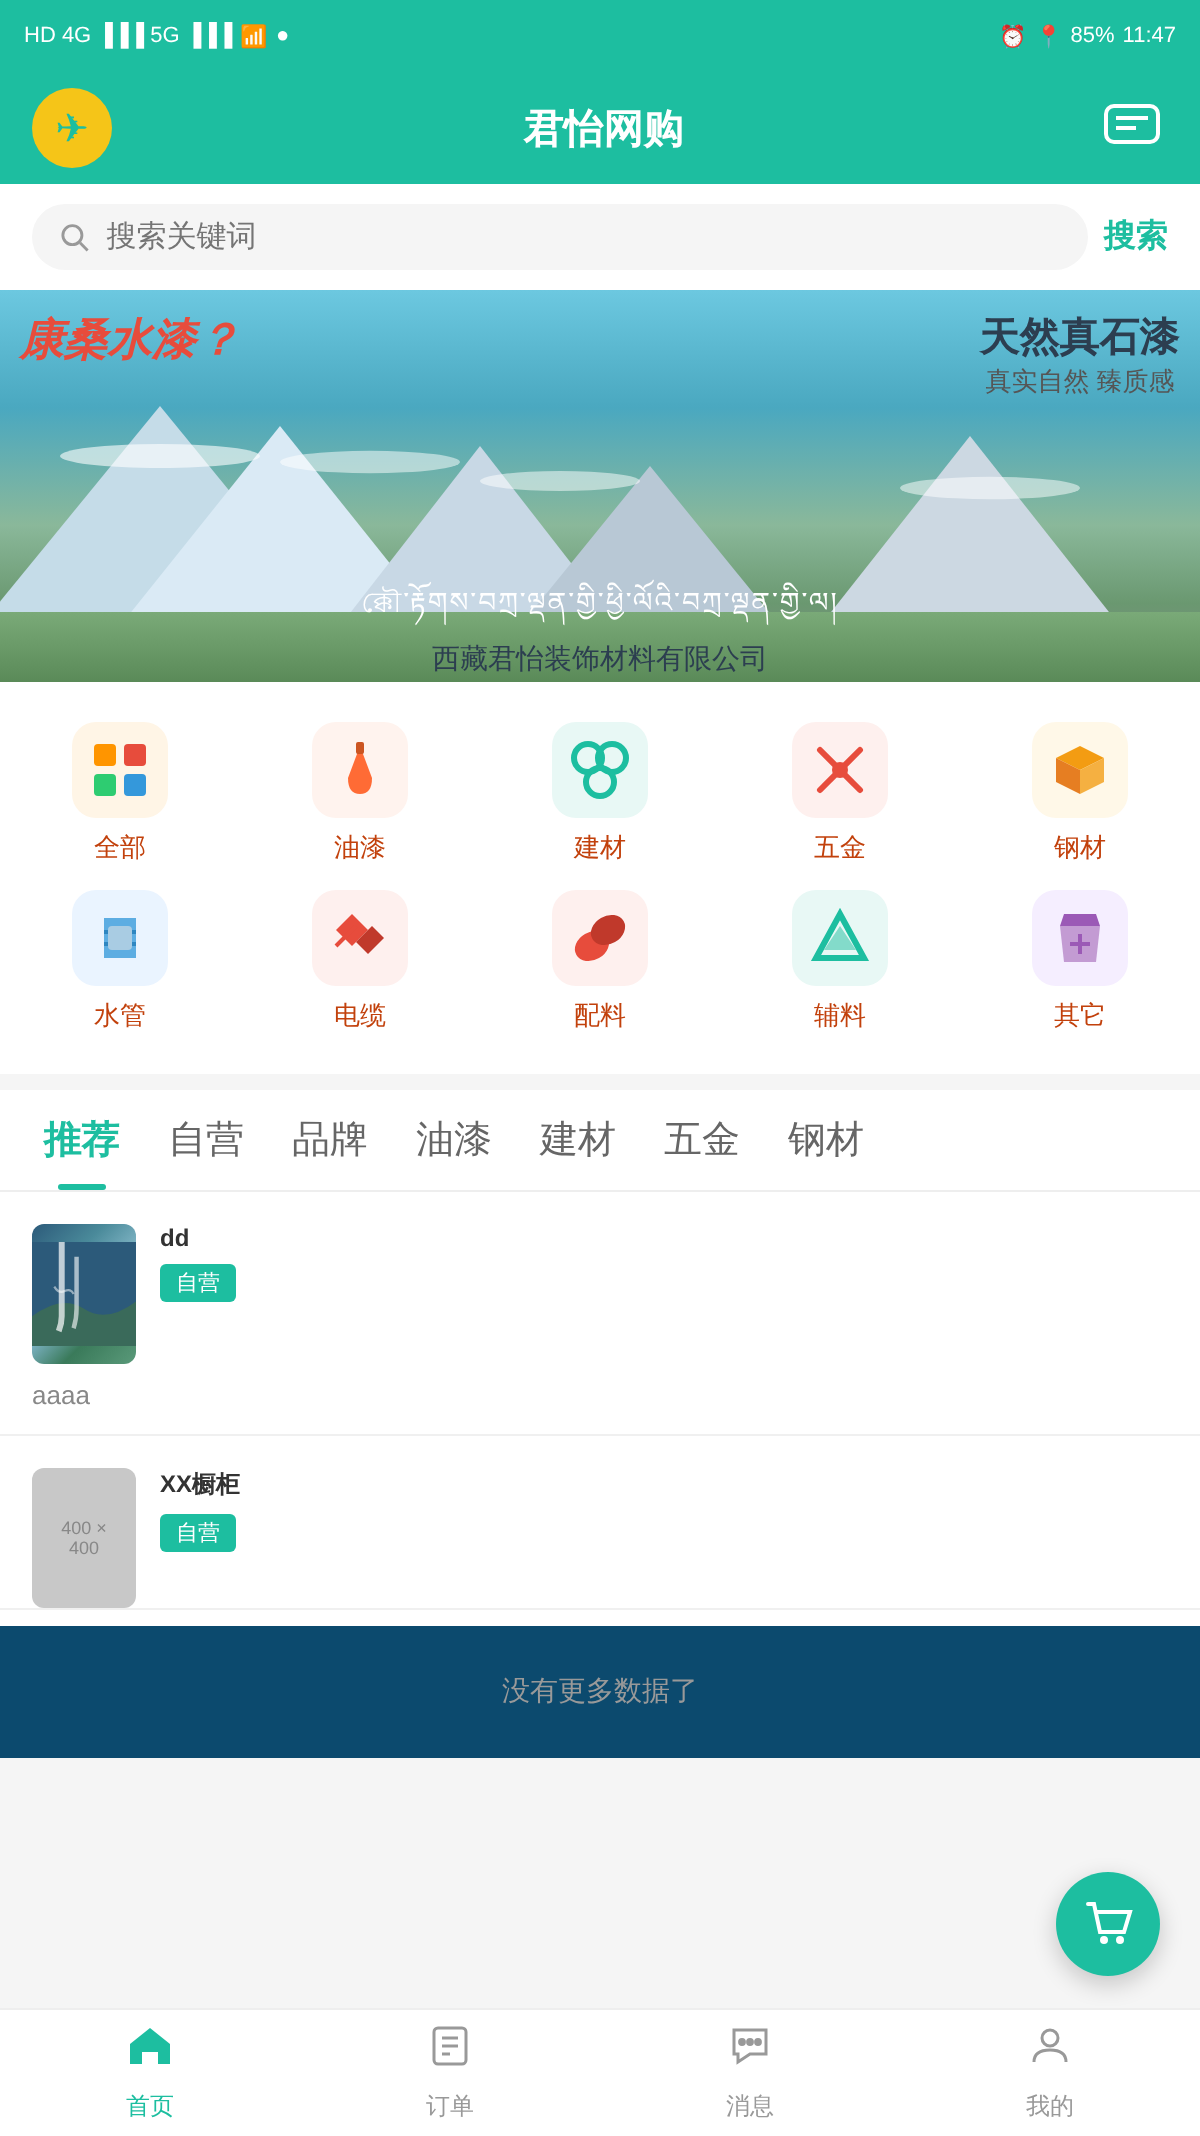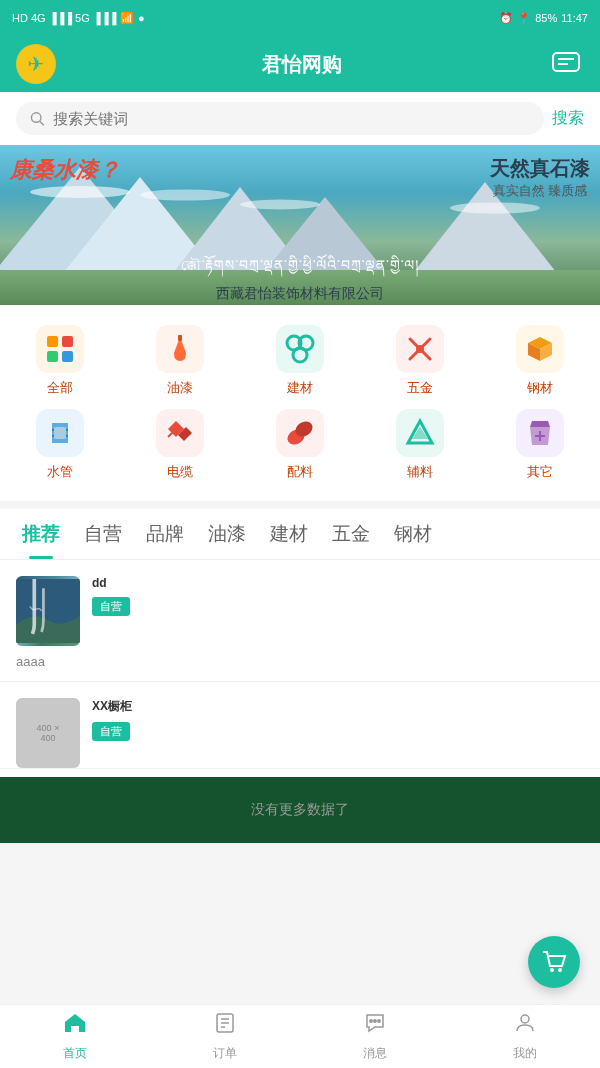--- a/index.html
+++ b/index.html
@@ -82,27 +82,27 @@
       font-size: 15px;
       color: #999;
       width: 100%;
     }
     .search-btn {
       background: none;
       border: none;
       color: #1dbea0;
       font-size: 16px;
       cursor: pointer;
-      font-weight: normal;
+      font-weight: bold;
     }
 
     
     .banner {
       width: 100%;
-      height: 160px;
+      height: 196px;
       background: linear-gradient(180deg, #6cc8e0 0%, #4aa8c0 30%, #8ab89a 60%, #6a9870 80%, #888 100%);
       position: relative;
       overflow: hidden;
     }
     .banner-content {
       position: absolute;
       top: 0; left: 0; right: 0; bottom: 0;
     }
     .banner-top-left {
       position: absolute;
@@ -227,21 +227,21 @@
       flex-direction: column;
       padding: 16px 16px 0 16px;
       border-bottom: 1px solid #f0f0f0;
     }
     .product-top {
       display: flex;
       gap: 12px;
       align-items: flex-start;
     }
     .product-thumb {
-      width: 64px;
+      width: 52px;
       height: 70px;
       background: #ddd;
       border-radius: 6px;
       overflow: hidden;
       flex-shrink: 0;
       display: flex;
       align-items: center;
       justify-content: flex-end;
       font-size: 10px;
       color: #999;
@@ -274,21 +274,21 @@
       border-radius: 3px;
     }
     .product-desc {
       font-size: 13px;
       color: #888;
       padding: 8px 0 12px 0;
     }
 
     
     .no-more {
-      background: #14532d;
+      background: #0c4a6e;
       text-align: center;
       padding: 24px;
       color: #999;
       font-size: 14px;
     }
 
     
     .fab {
       position: fixed;
       bottom: 80px;

